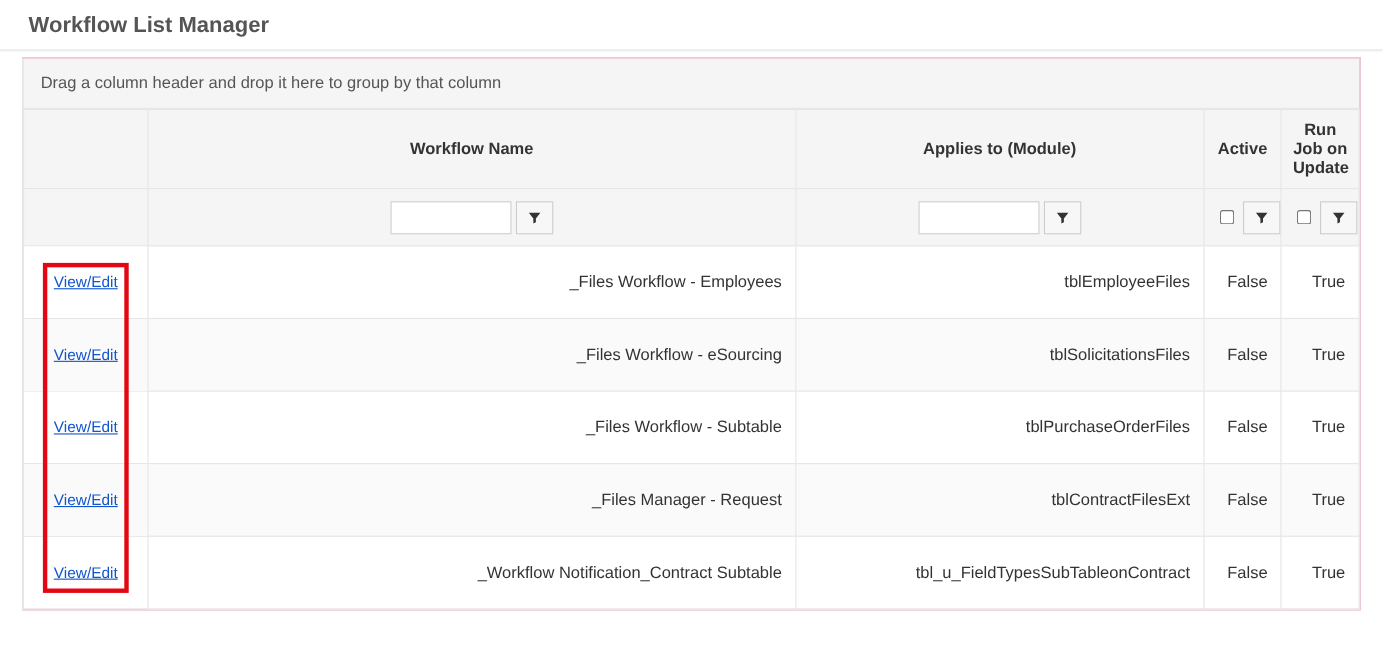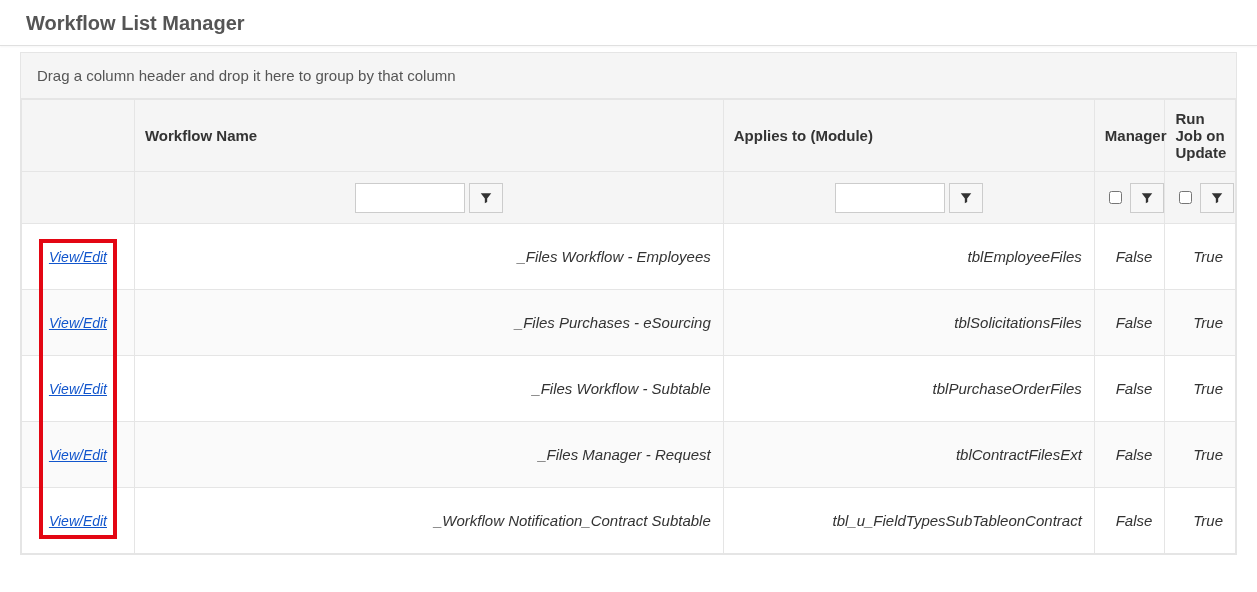--- a/index.html
+++ b/index.html
@@ -40,21 +40,21 @@
     border: 1px solid #e5e5e5;
     padding: 0;
     vertical-align: middle;
     text-align: right;
   }
   thead tr.header-row th {
     background: #f5f5f5;
     font-weight: bold;
     font-size: 15px;
     color: #333;
-    text-align: left;
+    text-align: center;
     height: 72px;
     padding: 8px 10px;
   }
   thead tr.filter-row th {
     background: #f5f5f5;
     height: 52px;
     padding: 8px 10px;
     text-align: center;
   }
   .col-action { width: 112px; }
@@ -92,21 +92,20 @@
     vertical-align: middle;
     margin-right: 4px;
   }
 
   tbody td {
     height: 66px;
     padding: 10px 12px;
     font-size: 15px;
     color: #333;
     background: #fff;
-    font-style: italic;
   }
   tbody tr.alt td { background: #fafafa; }
   .action-cell { text-align: center; position: relative; }
   .view-link {
     color: #1155cc;
     text-decoration: underline;
     cursor: pointer;
     font-size: 14px;
   }
   .highlight-box {
@@ -130,21 +129,21 @@
       <col class="col-name">
       <col class="col-module">
       <col class="col-active">
       <col class="col-run">
     </colgroup>
     <thead>
       <tr class="header-row">
         <th></th>
         <th>Workflow Name</th>
         <th>Applies to (Module)</th>
-        <th>Manager</th>
+        <th>Active</th>
         <th>Run Job on Update</th>
       </tr>
       <tr class="filter-row">
         <th></th>
         <th>
           <div class="filter-wrap">
             <input class="filter-input" type="text" value="" style="">
             <span class="filter-btn">
               <svg viewBox="0 0 24 24">
                   <path d="M3 4h18l-7 9v6l-4 2v-8z"></path>
@@ -187,21 +186,21 @@
     <tbody id="grid-body">
         <tr>
           <td class="action-cell"><a class="view-link">View/Edit</a></td>
           <td>_Files Workflow - Employees</td>
           <td>tblEmployeeFiles</td>
           <td>False</td>
           <td>True</td>
         </tr>
         <tr class="alt">
           <td class="action-cell"><a class="view-link">View/Edit</a></td>
-          <td>_Files Purchases - eSourcing</td>
+          <td>_Files Workflow - eSourcing</td>
           <td>tblSolicitationsFiles</td>
           <td>False</td>
           <td>True</td>
         </tr>
         <tr>
           <td class="action-cell"><a class="view-link">View/Edit</a></td>
           <td>_Files Workflow - Subtable</td>
           <td>tblPurchaseOrderFiles</td>
           <td>False</td>
           <td>True</td>

